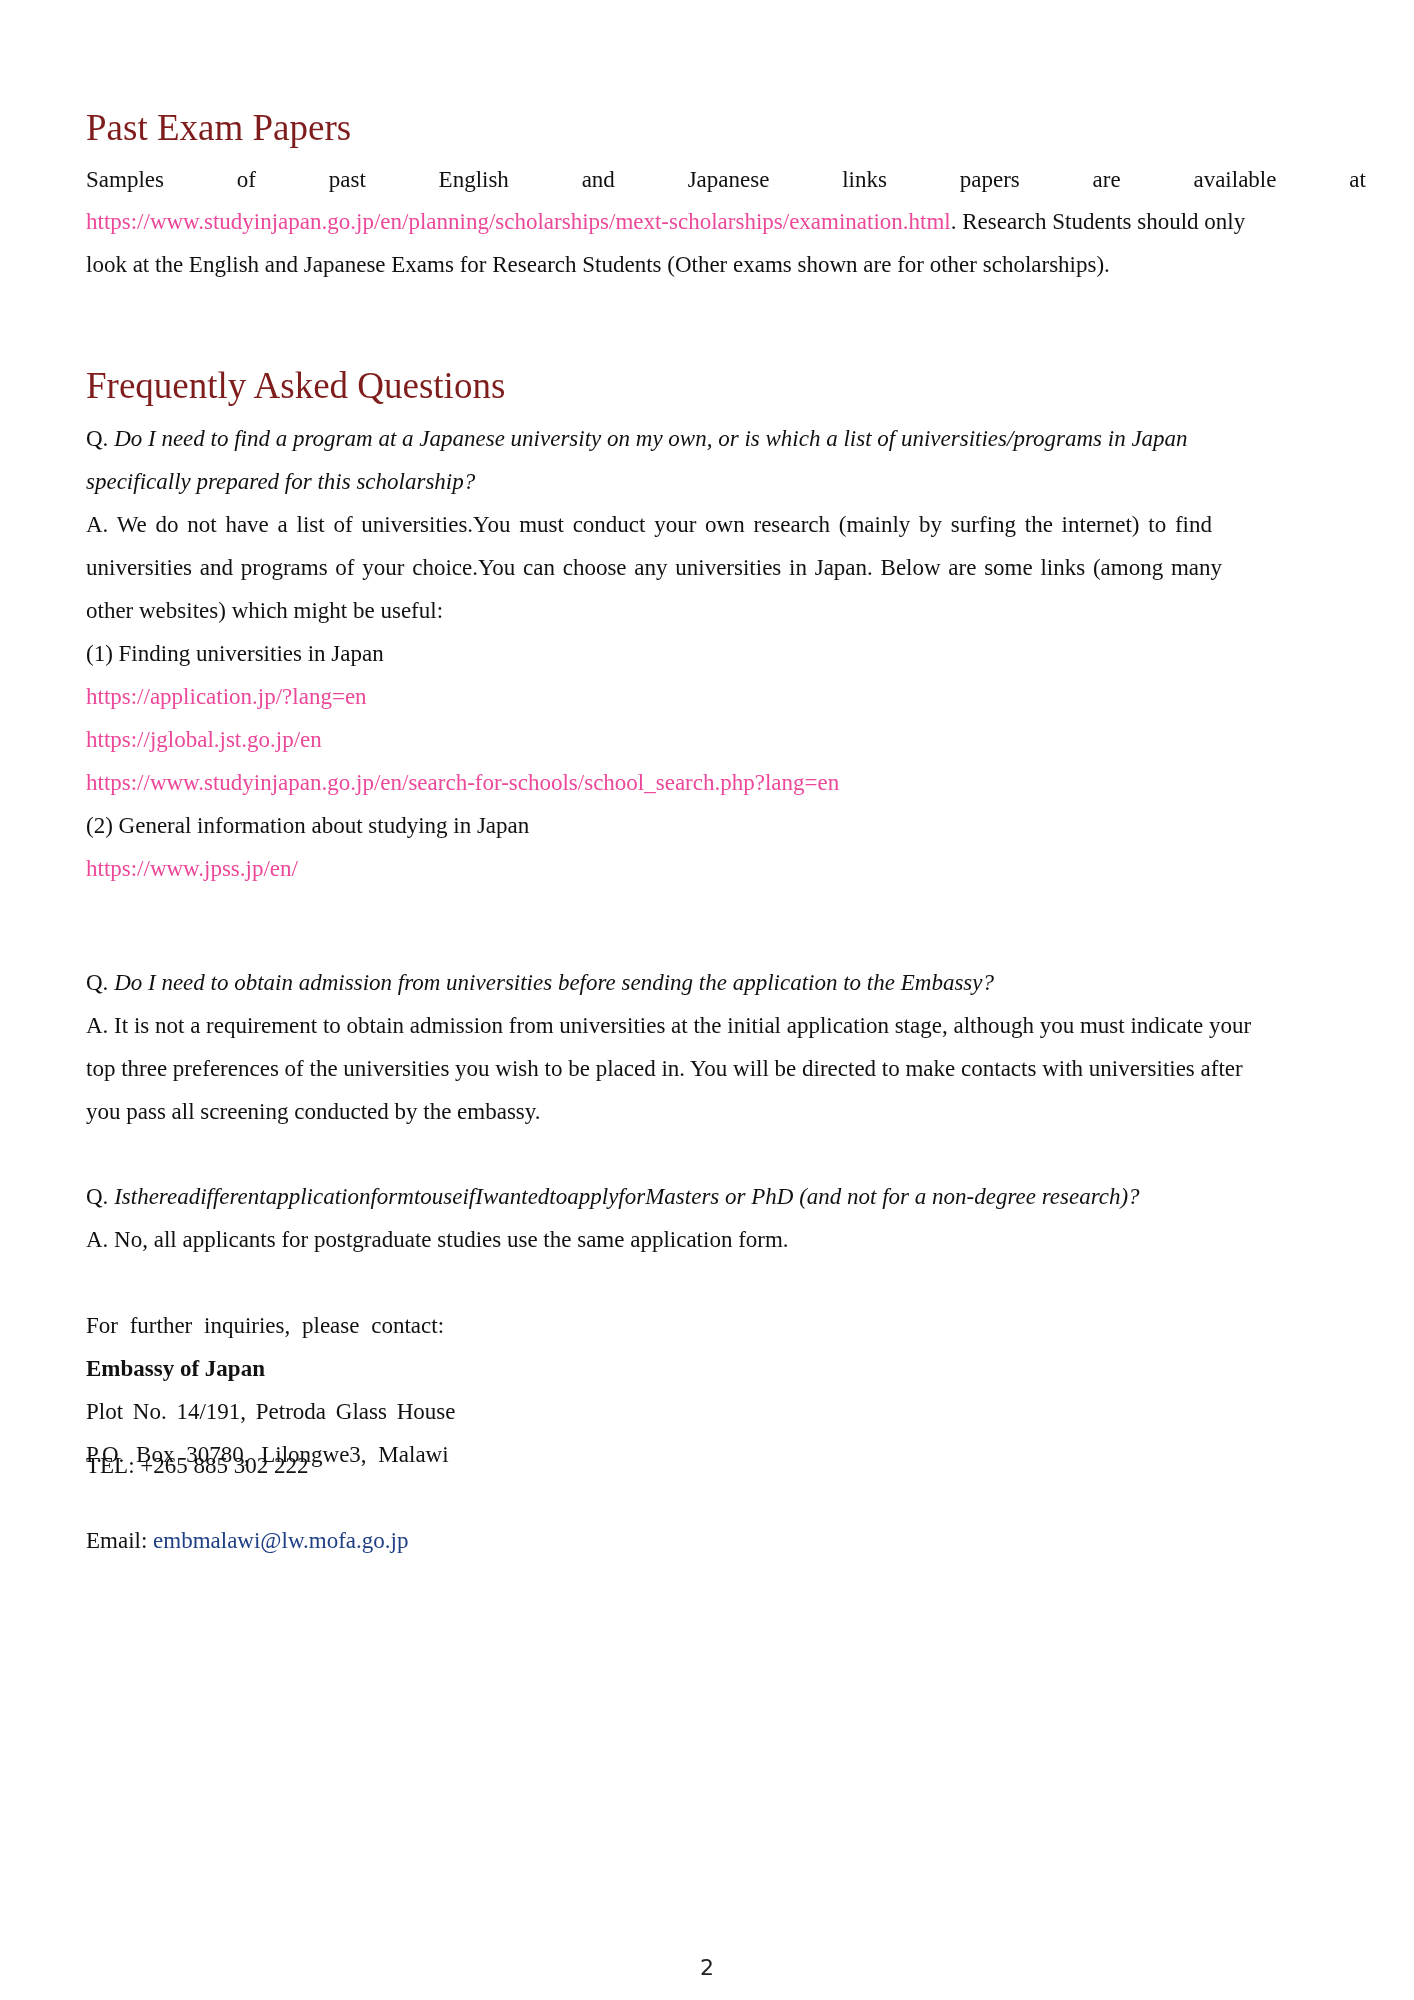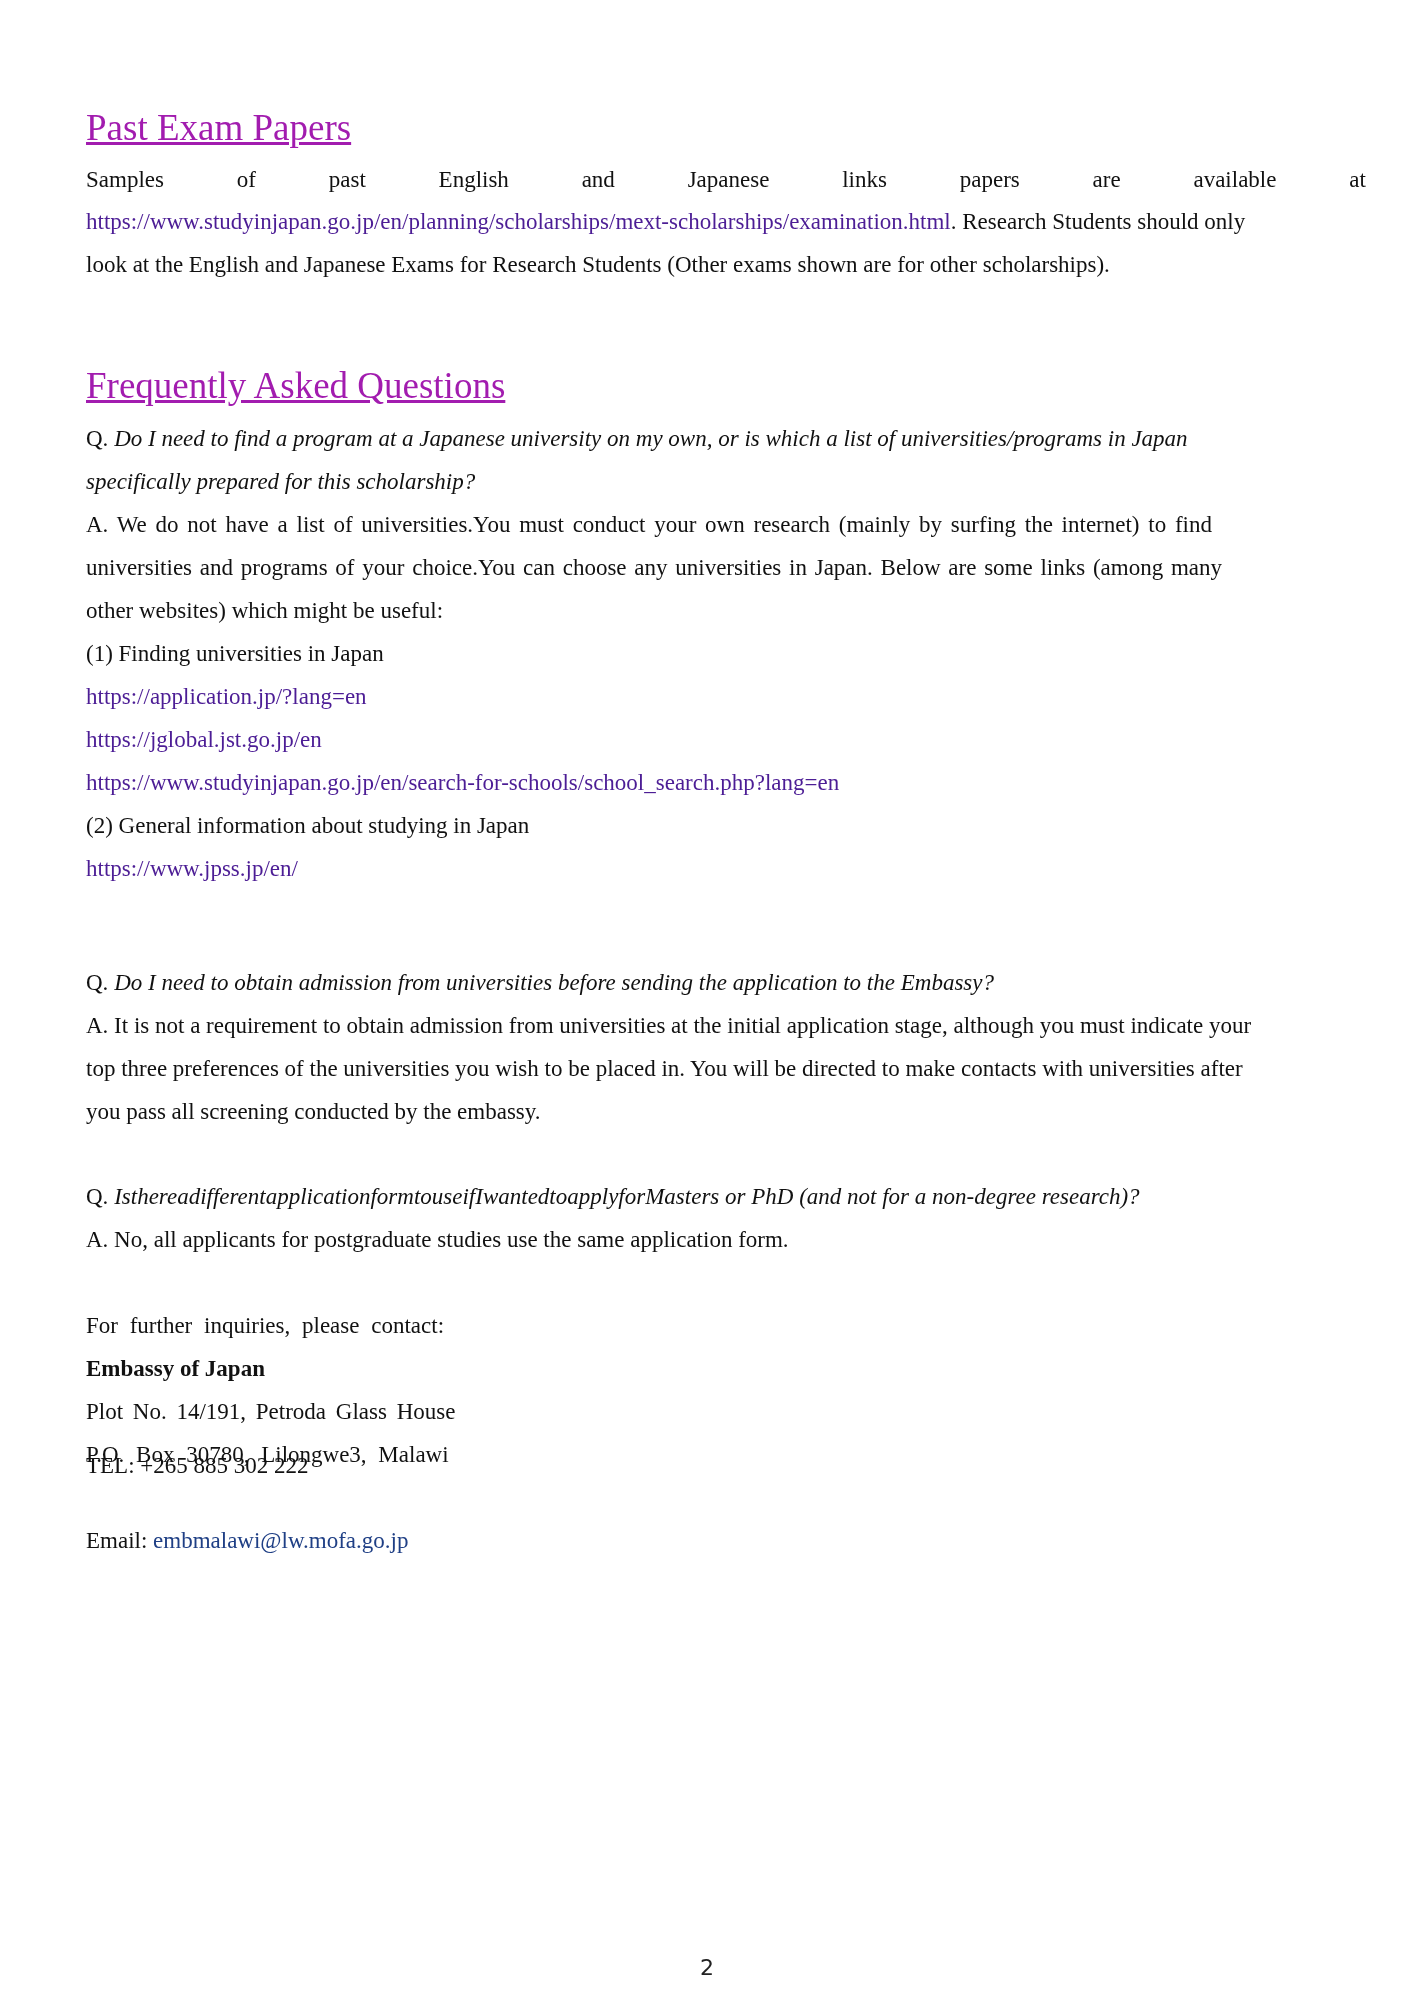--- a/index.html
+++ b/index.html
@@ -1,24 +1,24 @@
 <!DOCTYPE html>
 <html><head>
   <meta charset="utf-8">
   <style>
     html, body { margin: 0; padding: 0; background: #ffffff; }
     body { width: 1414px; height: 2000px; position: relative; overflow: hidden;
       font-family: "Liberation Serif", "DejaVu Serif", serif; color: #111111; }
     .page { position: absolute; left: 86px; top: 0; width: 1280px; }
     h2 { position: absolute; left: 0; margin: 0; font-weight: normal;
-      font-size: 37px; line-height: 44px; color: #a21caf; text-decoration: underline; }
+      font-size: 37px; line-height: 44px; color: #7f1d1d; }
     .line { position: absolute; left: 0; width: 1280px; font-size: 23px;
       line-height: 30px; white-space: nowrap; }
     .just { display: flex; justify-content: space-between; }
-    .link { color: #4c1d95; }
+    .link { color: #ec4899; }
     .email { color: #1f3f85; }
     .it { font-style: italic; }
     .bold { font-weight: bold; }
     .spaced { word-spacing: 6px; }
     .pagenum { position: absolute; top: 1955px; left: 0; width: 1414px; text-align: center;
       font-family: "DejaVu Sans", sans-serif; font-size: 22px; color: #222; }
   </style>
 </head>
 <body>
 

